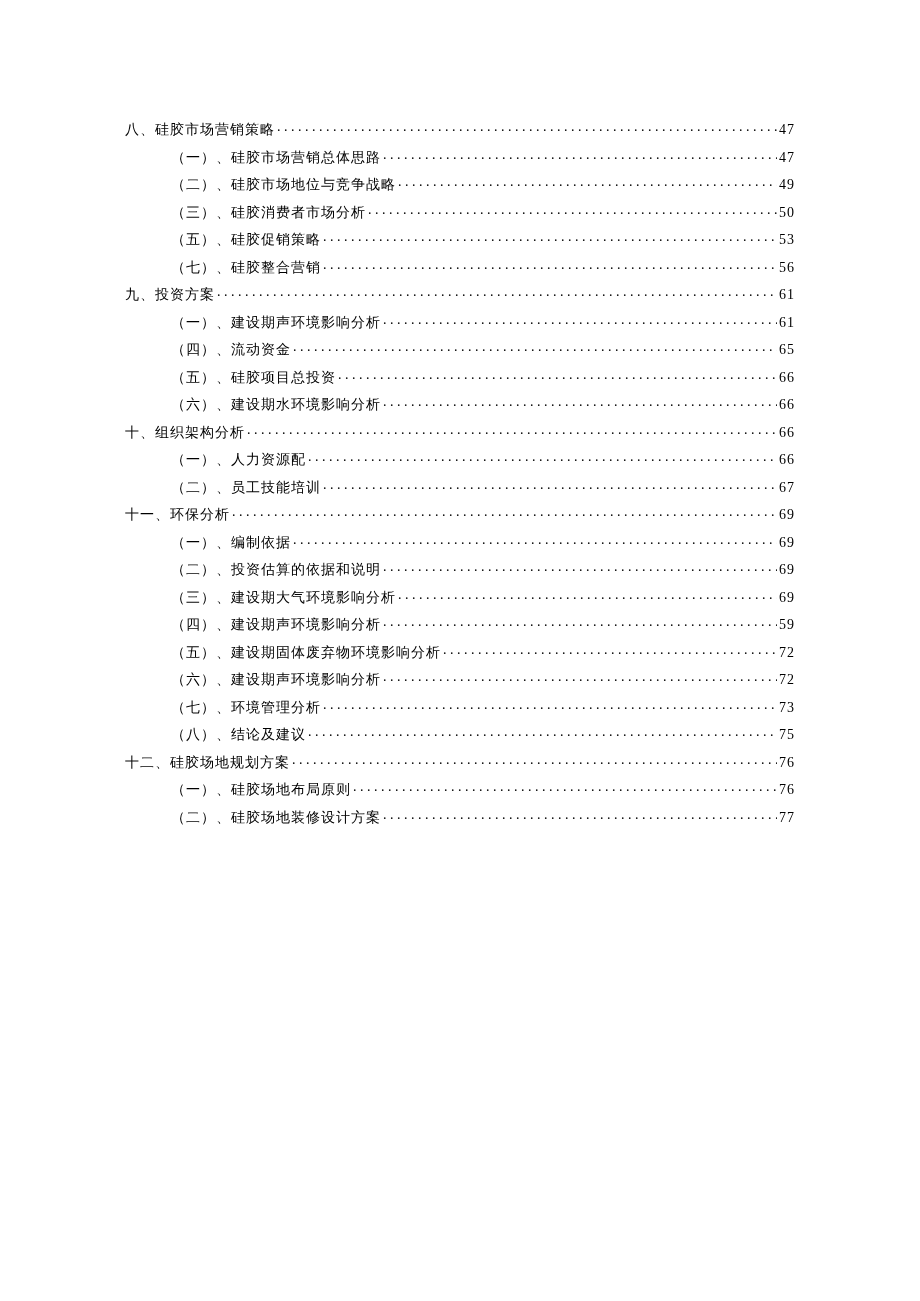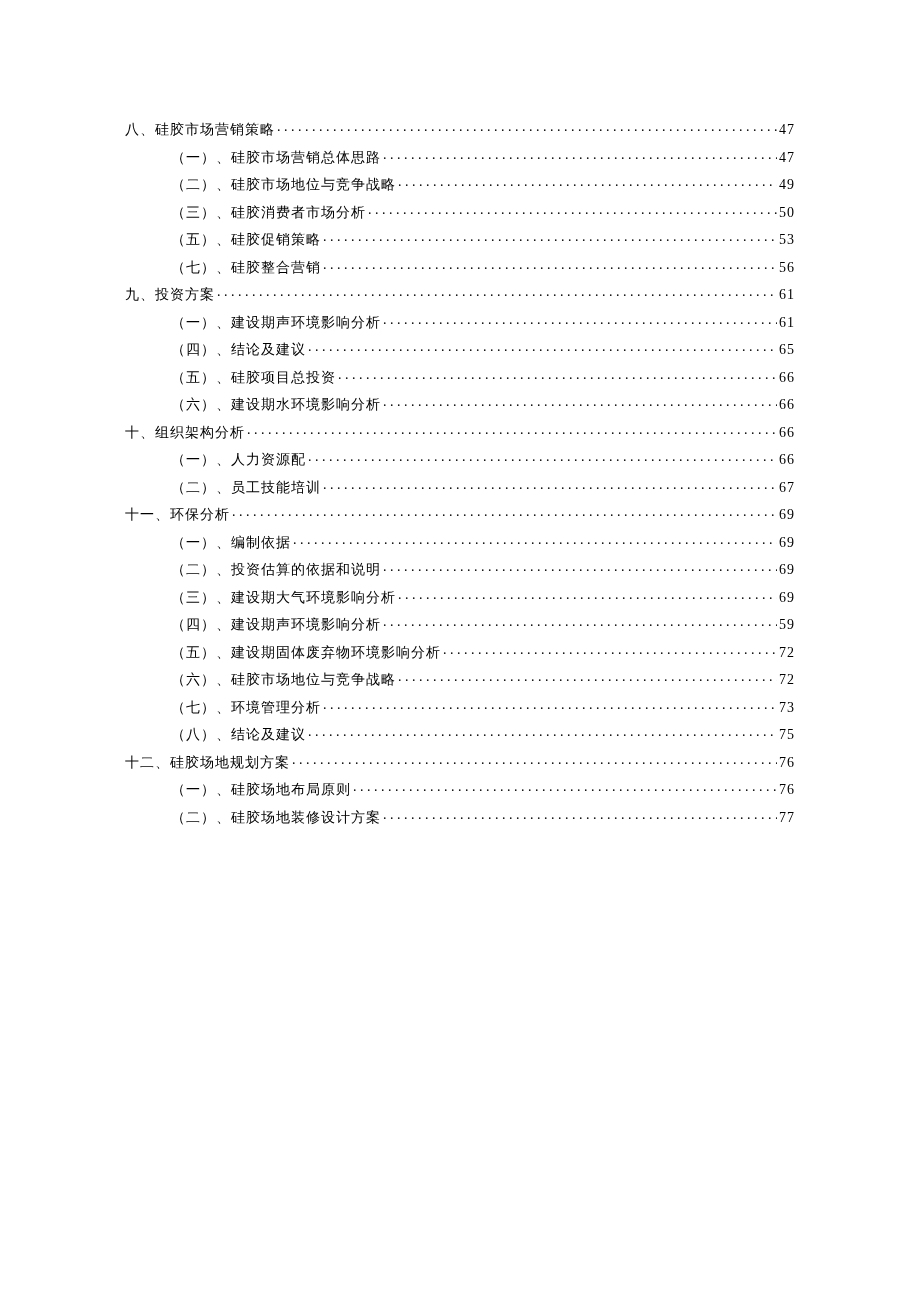--- a/index.html
+++ b/index.html
@@ -94,21 +94,21 @@
         <span class="toc-title">九、投资方案</span>
         <span class="toc-dots"></span>
         <span class="toc-page">61</span>
       </div>
       <div class="toc-line level-2">
         <span class="toc-title">（一）、建设期声环境影响分析</span>
         <span class="toc-dots"></span>
         <span class="toc-page">61</span>
       </div>
       <div class="toc-line level-2">
-        <span class="toc-title">（四）、结论及建议</span>
+        <span class="toc-title">（四）、流动资金</span>
         <span class="toc-dots"></span>
         <span class="toc-page">65</span>
       </div>
       <div class="toc-line level-2">
         <span class="toc-title">（五）、硅胶项目总投资</span>
         <span class="toc-dots"></span>
         <span class="toc-page">66</span>
       </div>
       <div class="toc-line level-2">
         <span class="toc-title">（六）、建设期水环境影响分析</span>
@@ -154,21 +154,21 @@
         <span class="toc-title">（四）、建设期声环境影响分析</span>
         <span class="toc-dots"></span>
         <span class="toc-page">59</span>
       </div>
       <div class="toc-line level-2">
         <span class="toc-title">（五）、建设期固体废弃物环境影响分析</span>
         <span class="toc-dots"></span>
         <span class="toc-page">72</span>
       </div>
       <div class="toc-line level-2">
-        <span class="toc-title">（六）、硅胶市场地位与竞争战略</span>
+        <span class="toc-title">（六）、建设期声环境影响分析</span>
         <span class="toc-dots"></span>
         <span class="toc-page">72</span>
       </div>
       <div class="toc-line level-2">
         <span class="toc-title">（七）、环境管理分析</span>
         <span class="toc-dots"></span>
         <span class="toc-page">73</span>
       </div>
       <div class="toc-line level-2">
         <span class="toc-title">（八）、结论及建议</span>

